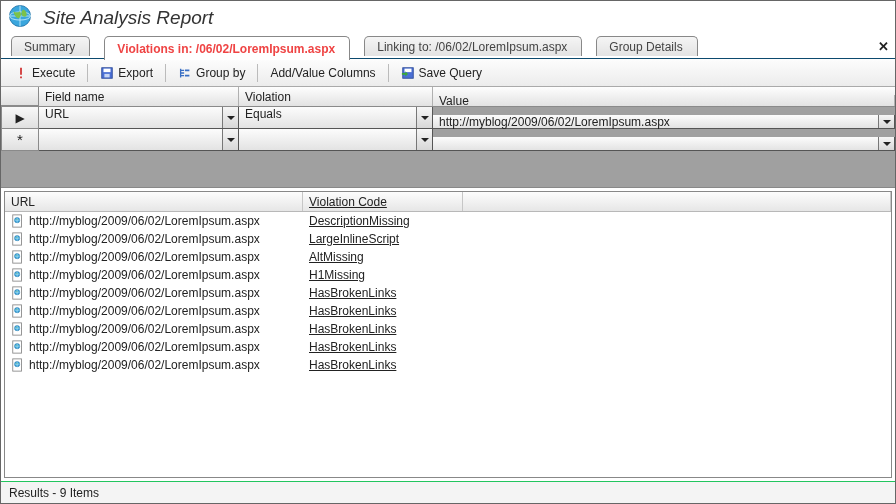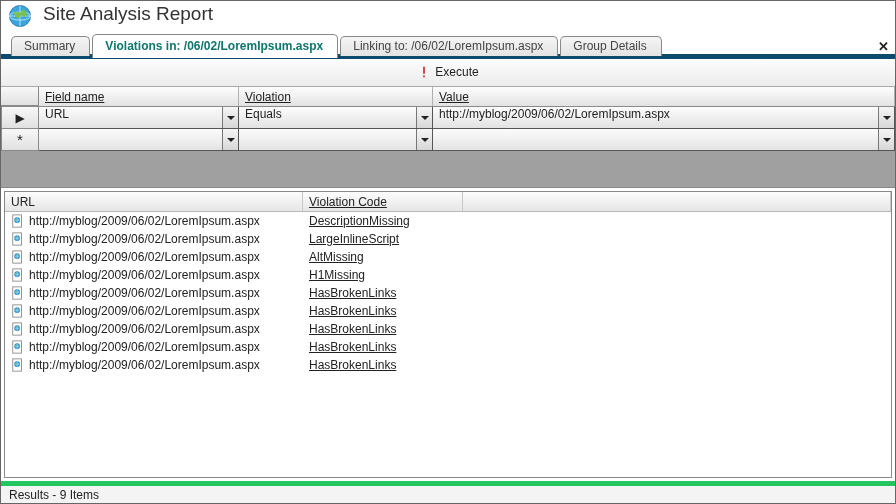--- a/index.html
+++ b/index.html
@@ -1,52 +1,52 @@
 <!DOCTYPE html>
 <html><head>
 <meta charset="utf-8">
 <style>
   * { box-sizing: border-box; }
   html, body { margin:0; padding:0; font-family: "Segoe UI", Tahoma, sans-serif; font-size:12px; color:#222; background:#fff; width:896px; height:504px; overflow:hidden; }
   .window { width:896px; height:504px; border:1px solid #666; background:#fff; position:relative; display:flex; flex-direction:column; }
-  .titlebar { display:flex; align-items:flex-start; padding:2px 8px 6px 6px; gap:10px; }
+  .titlebar { display:flex; align-items:flex-end; padding:2px 8px 6px 6px; gap:10px;font-style:italic; }
   .titlebar .title { font-size:19px; color:#333; }
   .globe { width:26px; height:26px; position:relative; }
   .globe svg { width:26px; height:26px; }
-  .tabstrip { display:flex; align-items:center; height:24px; border-bottom:5px solid #0c4a6e; position:relative; padding-left:10px; }
-  .tab { border:1px solid #888; border-bottom:none; border-top-left-radius:5px; border-top-right-radius:5px; background:linear-gradient(#fefefe,#e9e9e9); padding:3px 14px 3px 12px; font-size:12px; color:#0f766e; margin-right:2px; height:22px; display:flex; align-items:center; position:relative; top:1px; cursor:pointer; white-space:nowrap; }
+  .tabstrip { display:flex; align-items:flex-start; height:24px; border-bottom:1px solid #0c4a6e; position:relative; padding-left:10px;gap:12px; }
+  .tab { border:1px solid #888; border-bottom:none; border-top-left-radius:5px; border-top-right-radius:5px; background:linear-gradient(#fefefe,#e9e9e9); padding:3px 14px 3px 12px; font-size:12px; color:#ef4444; margin-right:2px; height:22px; display:flex; align-items:center; position:relative; top:1px; cursor:pointer; white-space:nowrap; }
   .tab.active { background:#fff; font-weight:bold; z-index:2; height:24px; top:1px; }
   .tab.inactive { background:linear-gradient(#f5f5f5,#e3e3e3); color:#444; height:20px; top:1px; }
   .close-x { position:absolute; right:6px; top:4px; font-size:13px; font-weight:bold; color:#222; cursor:pointer; }
-  .toolbar { display:flex; align-items:center; gap:2px; padding:3px 6px; border-bottom:1px solid #aaa; background:linear-gradient(#fdfdfd,#ececec); height:28px;flex-direction:column; }
+  .toolbar { display:flex; align-items:center; gap:2px; padding:3px 6px; border-bottom:1px solid #aaa; background:linear-gradient(#fdfdfd,#ececec); height:28px; }
   .tbtn { display:flex; align-items:center; gap:4px; padding:2px 6px; border:1px solid transparent; border-radius:3px; cursor:pointer; font-size:12px; color:#222; }
   .tsep { width:1px; height:18px; background:#bbb; margin:0 3px; }
   .icon { width:14px; height:14px; display:inline-block; }
   .querygrid { background:#a0a0a0; padding:0; border-bottom:1px solid #888; }
   .qhead { display:flex; background:linear-gradient(#fefefe,#e2e2e2); border-bottom:1px solid #8a8a8a; height:20px; }
-  .qhcell { border-right:1px solid #b0b0b0; padding:2px 6px; font-size:12px; color:#222; display:flex; align-items:center;text-decoration:underline; }
+  .qhcell { border-right:1px solid #b0b0b0; padding:2px 6px; font-size:12px; color:#222; display:flex; align-items:center; }
   .qrows { }
   .qrow { display:flex; height:22px; }
   .rowhdr { width:38px; background:linear-gradient(#f8f8f8,#e0e0e0); border:1px solid #8a8a8a; border-top:none; display:flex; align-items:center; justify-content:center; font-size:12px; }
   .qcell { border:1px solid #555; border-top:none; border-left:none; background:linear-gradient(#fcfcfc,#e3e3e3); display:flex; align-items:center; position:relative; }
   .qcell input, .qcell .sel { width:100%; height:100%; border:none; background:transparent; padding:0 18px 0 6px; font-size:12px; font-family:inherit; outline:none; }
   .dd { position:absolute; right:0; top:0; width:16px; height:100%; border-left:1px solid #777; background:linear-gradient(#f6f6f6,#d7d7d7); display:flex; align-items:center; justify-content:center; cursor:pointer; }
   .dd::after { content:""; border-left:4px solid transparent; border-right:4px solid transparent; border-top:4px solid #222; }
   .spacer { flex:0 0 38px; background:linear-gradient(#f8f8f8,#e0e0e0); border-right:1px solid #8a8a8a; border-bottom:1px solid #8a8a8a; }
   .qfill { height:36px; background:#a0a0a0; }
   .results { flex:1; border-top:1px solid #888; background:#fff; overflow:auto; margin:3px; border:1px solid #888; }
   .rhead { display:flex; background:linear-gradient(#fdfdfd,#e6e6e6); border-bottom:1px solid #b8b8b8; height:20px; position:sticky; top:0; }
   .rhcell { border-right:1px solid #c6c6c6; padding:2px 6px; font-size:12px; color:#222; display:flex; align-items:center; }
   .rrow { display:flex; height:18px; align-items:center; }
   .rcell { padding:1px 6px; font-size:12px; display:flex; align-items:center; gap:4px; overflow:hidden; white-space:nowrap; }
   .pageicon { width:14px; height:14px; }
-  .statusbar { border-top:5px solid #22c55e; padding:3px 8px; font-size:12px; background:#f4f4f4; height:22px; display:flex; align-items:center; }
+  .statusbar { border-top:1px solid #22c55e; padding:3px 8px; font-size:12px; background:#f4f4f4; height:22px; display:flex; align-items:center; }
   .col-field { width:200px; }
   .col-op { width:194px; }
-  .col-val { flex:1; }
+  .col-val { flex:1;margin-top:8px; }
   .col-url { width:298px; }
   .col-code { width:160px;text-decoration:underline; }
   .col-rest { flex:1; }
 </style>
 </head>
 <body>
 
 <div class="window">
 
   <div class="titlebar">
@@ -102,20 +102,28 @@
             <rect x="8" y="4" width="5" height="2" fill="#3a6fc4"></rect>
             <rect x="8" y="10" width="5" height="2" fill="#3a6fc4"></rect>
           </svg></span>
       <span>Group by</span>
     </div>
     <div class="tsep"></div>
     <div class="tbtn">
       <span>Add/Value Columns</span>
     </div>
     <div class="tsep"></div>
+    <div class="tbtn">
+      <span class="icon"><svg viewBox="0 0 16 16">
+            <rect x="2" y="2" width="12" height="12" fill="#4a6fd4" stroke="#2c4a9a"></rect>
+            <rect x="4" y="3" width="8" height="4" fill="#fff"></rect>
+            <path d="M1 8 l4 0 l0 -2 l3 3 l-3 3 l0 -2 l-4 0 z" fill="#39a839"></path>
+          </svg></span>
+      <span>Save Query</span>
+    </div>
   </div>
 
   <div class="querygrid">
     <div class="qhead">
       <div class="spacer"></div>
       <div class="qhcell col-field">Field name</div>
       <div class="qhcell col-op">Violation</div>
       <div class="qhcell col-val">Value</div>
     </div>
     <div class="qrows">

